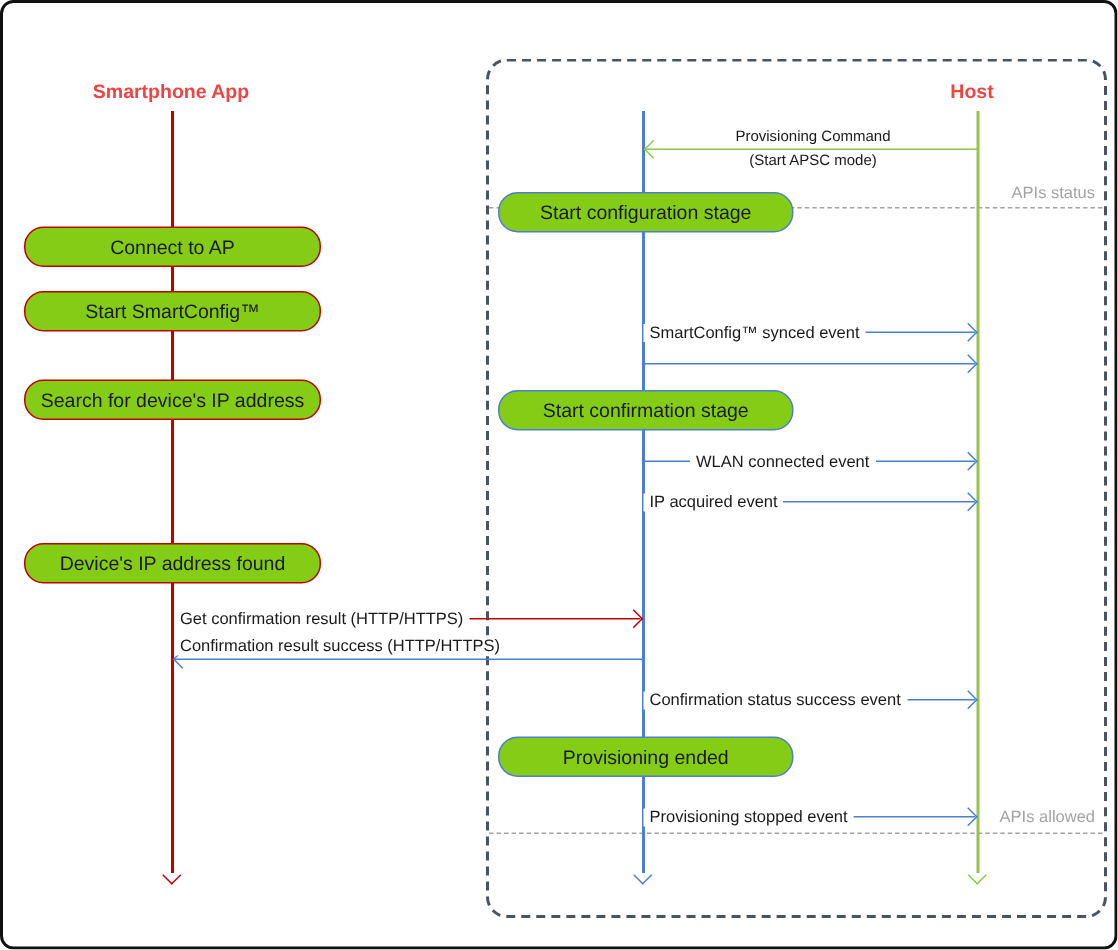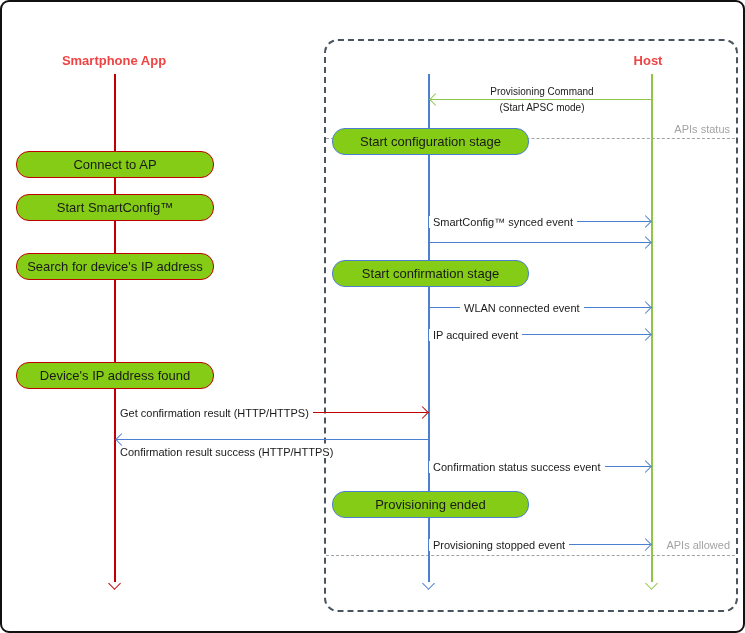--- a/index.html
+++ b/index.html
@@ -100,21 +100,21 @@
   <div class="abs msg-label-wrap" style="left:427px;top:535px;width:222px;">
     <span>Provisioning stopped event</span></div>
 
   <div class="abs msgline msg-red" style="left:113px;top:410px;width:312px;"></div>
   <div class="abs chev chev-right c-red" style="left:416px;top:406px;"></div>
   <div class="abs msg-label-wrap" style="left:114px;top:403px;width:312px;">
     <span>Get confirmation result (HTTP/HTTPS)</span></div>
 
   <div class="abs msgline msg-blue" style="left:114px;top:437px;width:312px;"></div>
   <div class="abs chev chev-left c-blue" style="left:115px;top:433px;"></div>
-  <div class="abs msg-label-wrap" style="left:114px;top:442px;width:288px;">
+  <div class="abs msg-label-wrap" style="left:114px;top:421px;width:288px;">
     <span>Confirmation result success (HTTP/HTTPS)</span></div>
 
   <div class="abs step-box box-red" style="top:149px;">
       <span>Connect to AP</span>
     </div>
   <div class="abs step-box box-red" style="top:192px;">
       <span>Start SmartConfig™</span>
     </div>
   <div class="abs step-box box-red" style="top:251px;">
       <span>Search for device's IP address</span>

